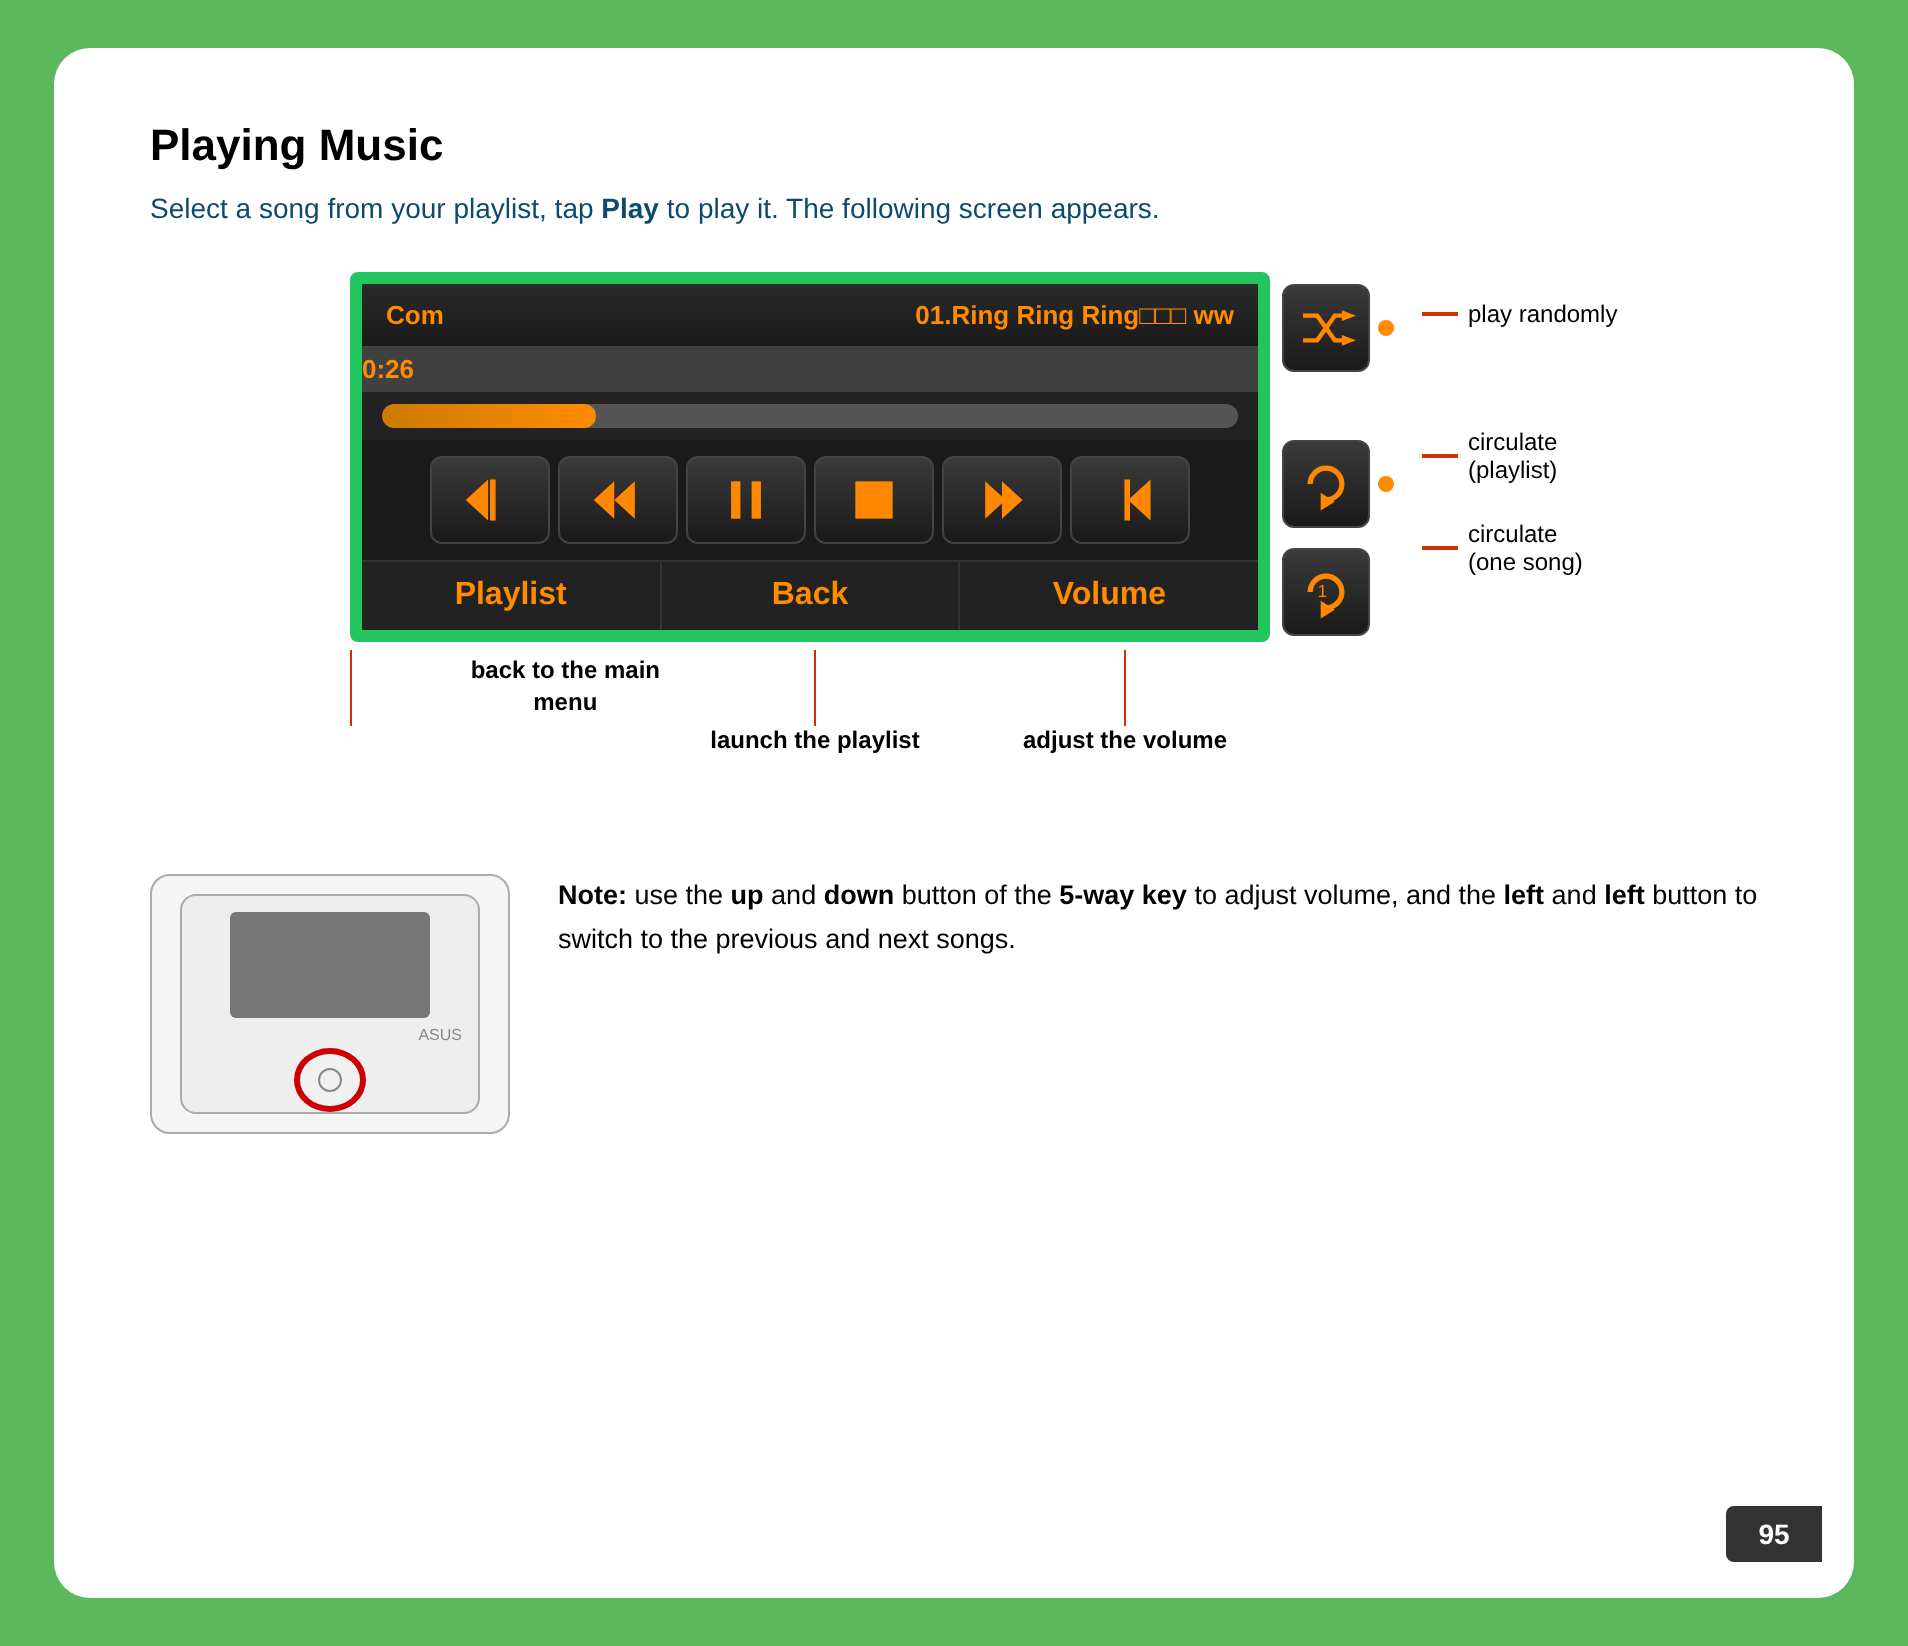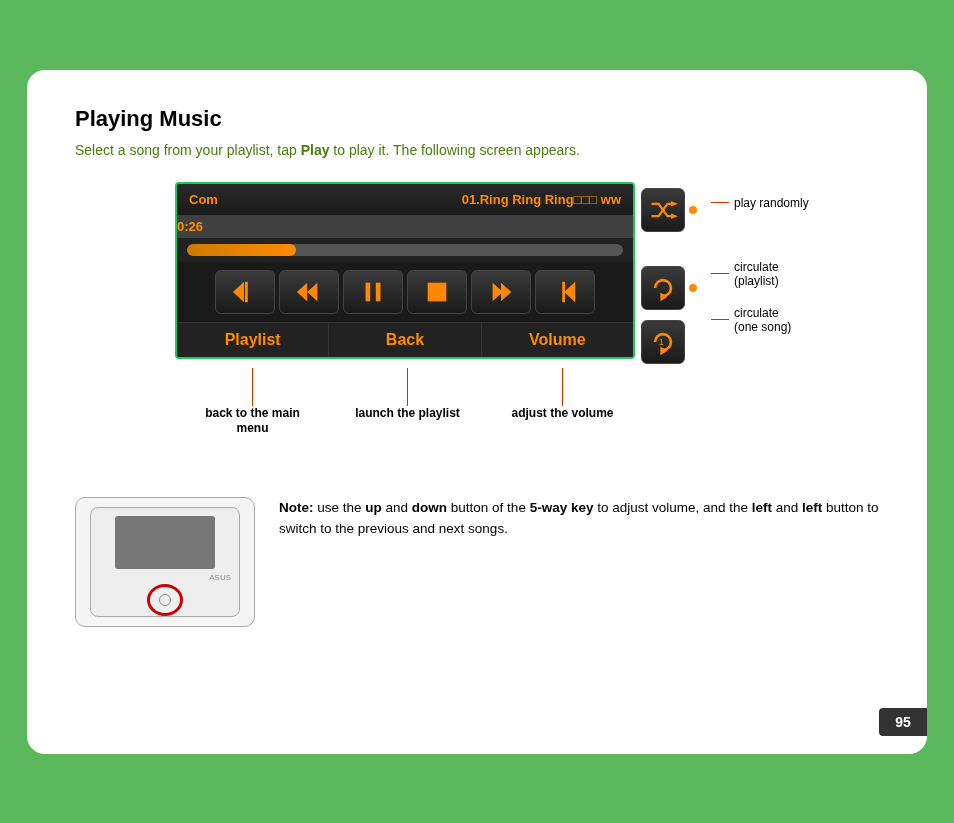--- a/index.html
+++ b/index.html
@@ -7,44 +7,44 @@
       width: 954px;
       height: 823px;
       background-color: #5cb85c;
       display: flex;
       align-items: center;
       justify-content: center;
       font-family: Arial, sans-serif;
     }
     .page-card {
       width: 900px;
-      height: 684px;
+      height: 775px;
       background: white;
       border-radius: 18px;
       padding: 36px 48px;
       position: relative;
     }
     .page-title {
       font-size: 22px;
       font-weight: bold;
       margin-bottom: 10px;
       color: #000;
     }
     .page-subtitle {
       font-size: 14px;
-      color: #4d7c0f;
+      color: #0c4a6e;
       margin-bottom: 24px;
     }
     .page-subtitle strong {
       font-weight: bold;
     }
     .player-screen {
       width: 460px;
       background: #1a1a1a;
-      border: 2px solid #22c55e;
+      border: 6px solid #22c55e;
       border-radius: 4px;
       overflow: hidden;
       flex-shrink: 0;
     }
     .player-top-bar {
       background: linear-gradient(to bottom, #2a2a2a, #1a1a1a);
       padding: 8px 12px;
       display: flex;
       align-items: center;
       justify-content: space-between;
@@ -166,21 +166,21 @@
       line-height: 1.6;
     }
     .note-text strong {
       font-weight: bold;
     }
 
     
     .page-number {
       position: absolute;
       bottom: 18px;
-      right: 0;
+      right: 16px;
       width: 48px;
       height: 28px;
       background: #333;
       color: white;
       display: flex;
       align-items: center;
       justify-content: center;
       font-size: 14px;
       font-weight: bold;
       border-radius: 4px 0 0 4px;
@@ -319,21 +319,21 @@
         <div style="width:18px; height:1.5px; background:#cc3300; margin-right:5px;"></div>
         <span style="font-size:12px; color:#000; white-space:pre-line;">circulate
 (one song)</span>
       </div>
     </div>
 
   </div>
 
   <div style="display:flex; flex-direction:row; align-items:flex-start; margin-left: 100px; margin-top: 4px; gap:0;">
 
-    <div style="display:flex; flex-direction:column; align-items:center; width:155px;justify-content:space-between;">
+    <div style="display:flex; align-items:center; width:155px;justify-content:space-between;">
       <div style="width:1px; height:38px; background:#cc3300;"></div>
       <span style="font-size:12px; font-weight:bold; text-align:center; line-height:1.3;">back to the main<br>menu</span>
     </div>
 
     <div style="display:flex; flex-direction:column; align-items:center; width:155px; margin-left: 0px;">
       <div style="width:1px; height:38px; background:#cc3300;"></div>
       <span style="font-size:12px; font-weight:bold; text-align:center;">launch the playlist</span>
     </div>
 
     <div style="display:flex; flex-direction:column; align-items:center; width:155px;">

